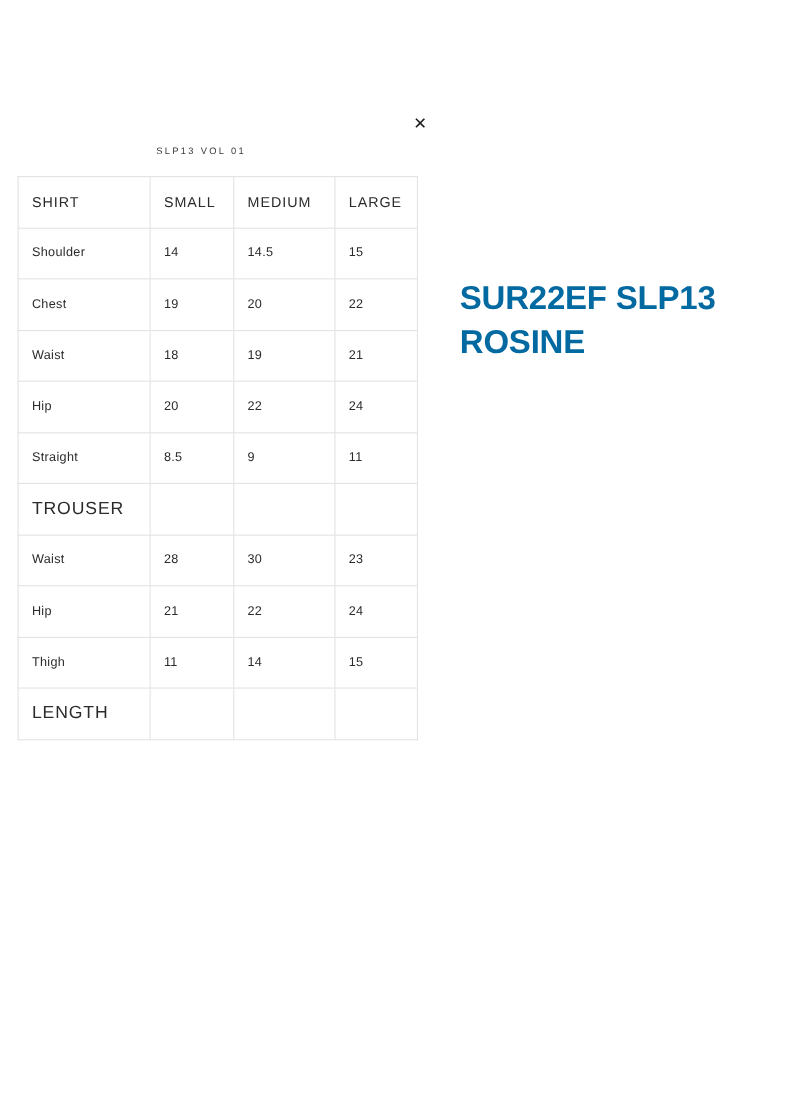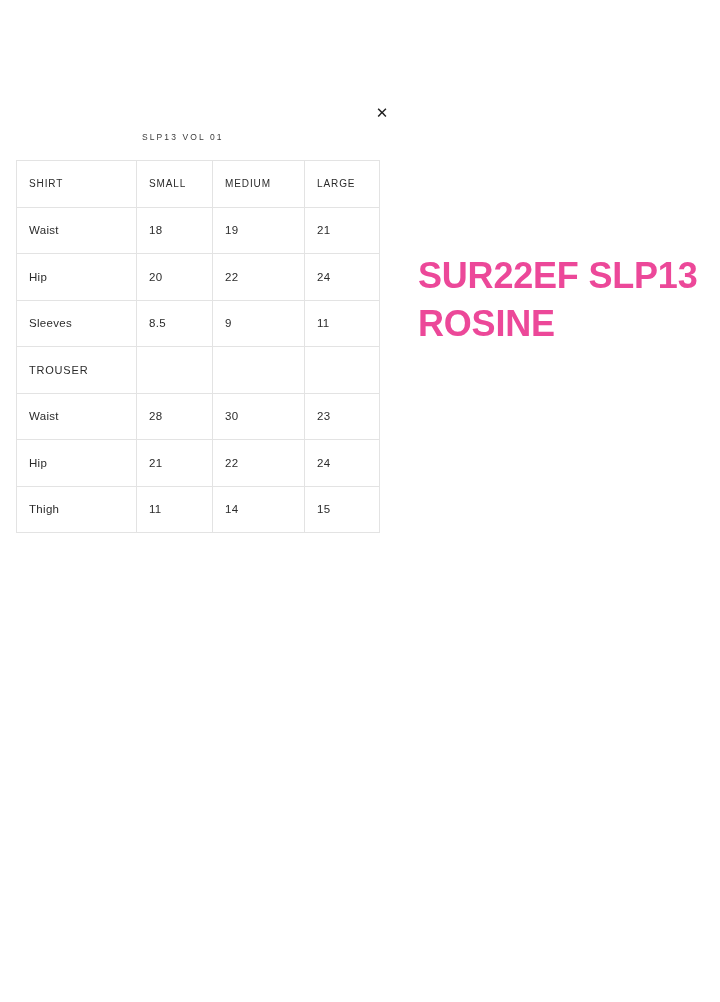--- a/index.html
+++ b/index.html
@@ -71,42 +71,42 @@
     text-align: left;
     font-weight: normal;
     font-size: 11.5px;
     color: #2b2b2b;
     letter-spacing: 0.3px;
     vertical-align: middle;
   }
 
   .size-table th {
     letter-spacing: 0.9px;
-    font-size: 10px;
+    font-size: 13px;
     color: #2b2b2b;
   }
 
   .row-label {
     letter-spacing: 0.4px;
   }
 
   .section-row td {
     letter-spacing: 0.8px;
-    font-size: 11px;
+    font-size: 16px;
   }
 
   .product-title {
     position: absolute;
     left: 418px;
     top: 252px;
     width: 290px;
-    font-size: 36px;
+    font-size: 30px;
     font-weight: bold;
     line-height: 1.32;
-    color: #ec4899;
+    color: #0369a1;
     letter-spacing: -0.2px;
   }
 </style>
 </head>
 <body>
 
 <div class="modal">
 
   <button class="close-button">✕</button>
 
@@ -122,33 +122,45 @@
     <thead>
       <tr>
         <th>SHIRT</th>
         <th>SMALL</th>
         <th>MEDIUM</th>
         <th>LARGE</th>
       </tr>
     </thead>
     <tbody>
         <tr>
+          <td class="row-label">Shoulder</td>
+          <td>14</td>
+          <td>14.5</td>
+          <td>15</td>
+        </tr>
+        <tr>
+          <td class="row-label">Chest</td>
+          <td>19</td>
+          <td>20</td>
+          <td>22</td>
+        </tr>
+        <tr>
           <td class="row-label">Waist</td>
           <td>18</td>
           <td>19</td>
           <td>21</td>
         </tr>
         <tr>
           <td class="row-label">Hip</td>
           <td>20</td>
           <td>22</td>
           <td>24</td>
         </tr>
         <tr>
-          <td class="row-label">Sleeves</td>
+          <td class="row-label">Straight</td>
           <td>8.5</td>
           <td>9</td>
           <td>11</td>
         </tr>
         <tr class="section-row">
           <td class="row-label">TROUSER</td>
           <td></td>
           <td></td>
           <td></td>
         </tr>
@@ -163,18 +175,24 @@
           <td>21</td>
           <td>22</td>
           <td>24</td>
         </tr>
         <tr>
           <td class="row-label">Thigh</td>
           <td>11</td>
           <td>14</td>
           <td>15</td>
         </tr>
+        <tr class="section-row">
+          <td class="row-label">LENGTH</td>
+          <td></td>
+          <td></td>
+          <td></td>
+        </tr>
       </tbody>
   </table>
 
   <div class="product-title">SUR22EF SLP13 ROSINE</div>
 
 </div>
 
 </body></html>

